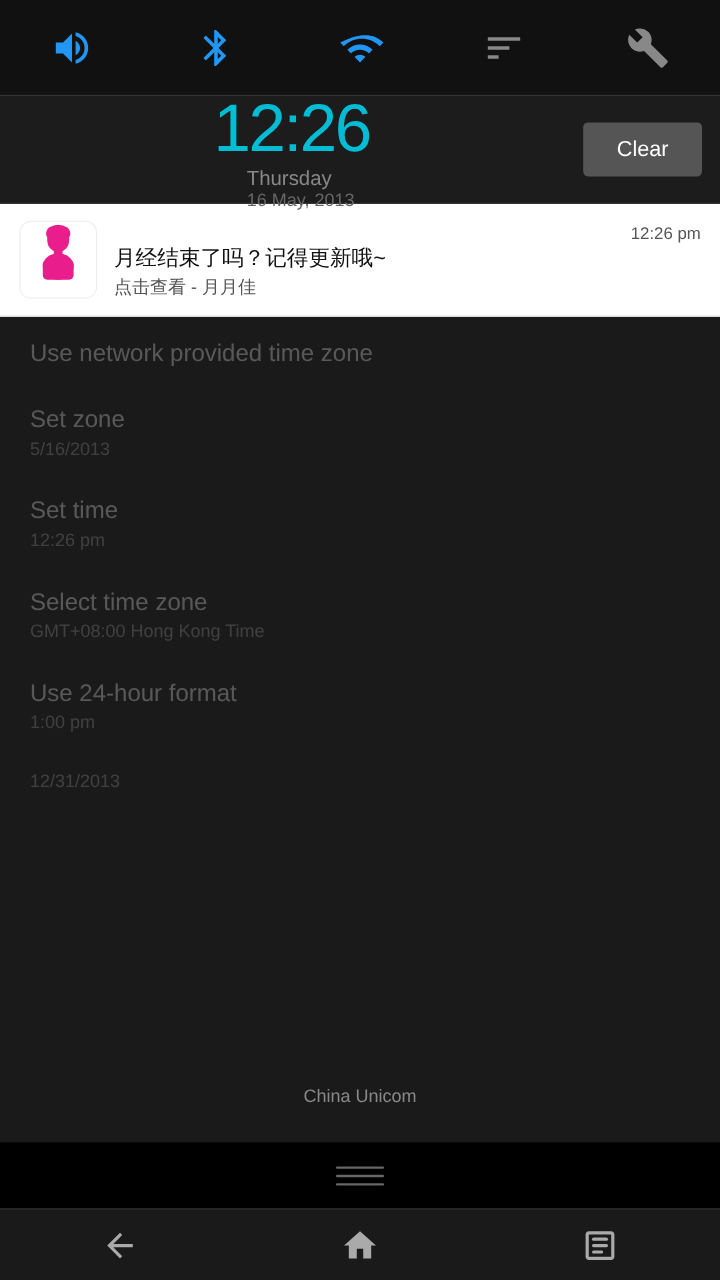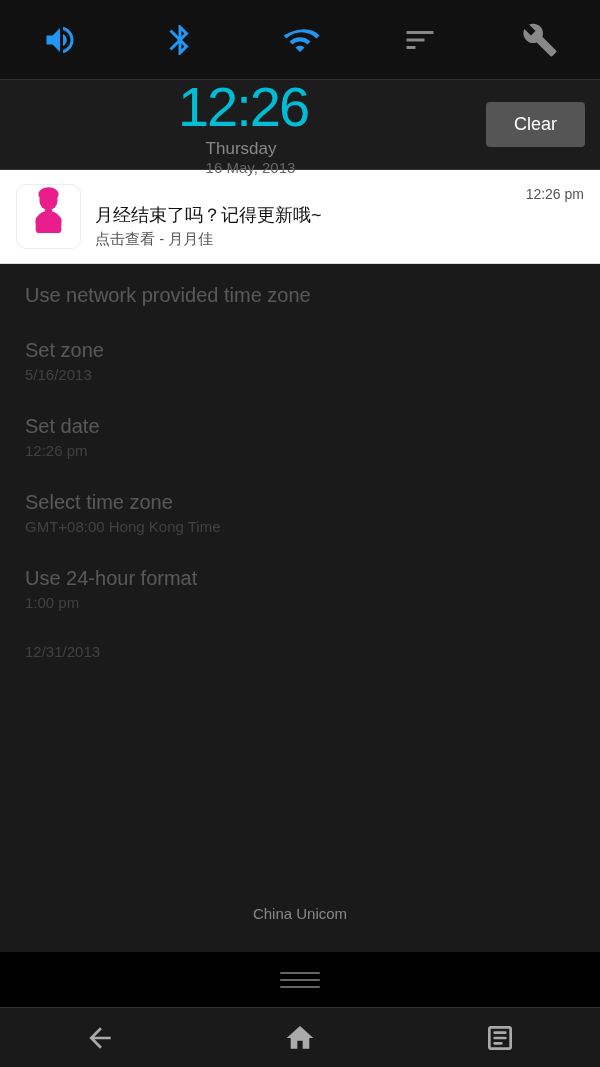--- a/index.html
+++ b/index.html
@@ -302,21 +302,21 @@
 
 <div id="settings-bg">
   <div class="setting-item">
     <div class="setting-label">Use network provided time zone</div>
   </div>
   <div class="setting-item">
     <div class="setting-label">Set zone</div>
     <div class="setting-value">5/16/2013</div>
   </div>
   <div class="setting-item">
-    <div class="setting-label">Set date</div>
+    <div class="setting-label">Set time</div>
     <div class="setting-value">12:26 pm</div>
   </div>
   <div class="setting-item">
     <div class="setting-label">Select time zone</div>
     <div class="setting-value">GMT+08:00 Hong Kong Time</div>
   </div>
   <div class="setting-item">
     <div class="setting-label">Use 24-hour format</div>
     <div class="setting-value">1:00 pm</div>
   </div>

